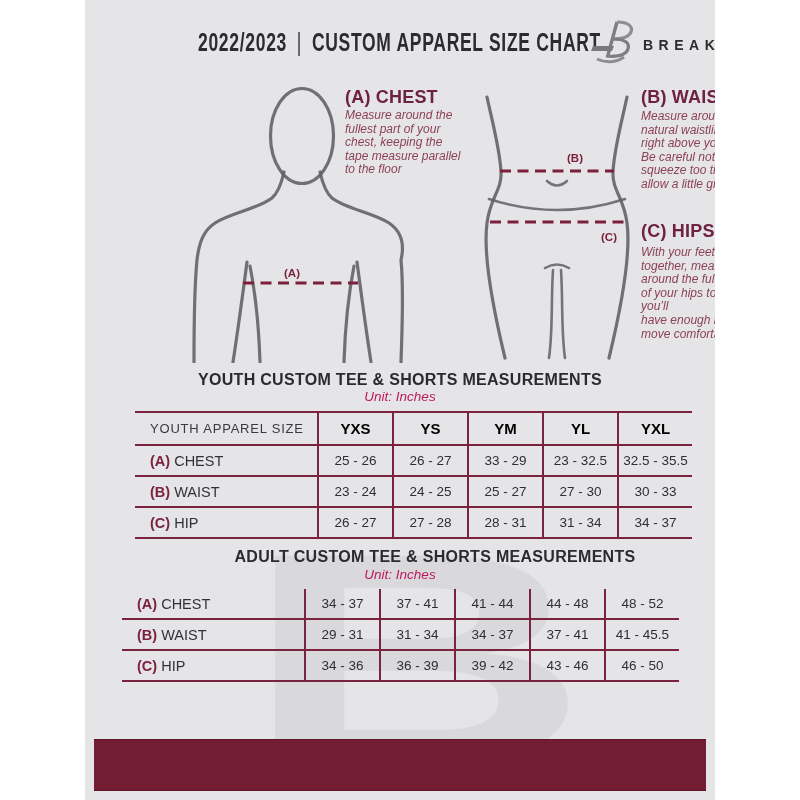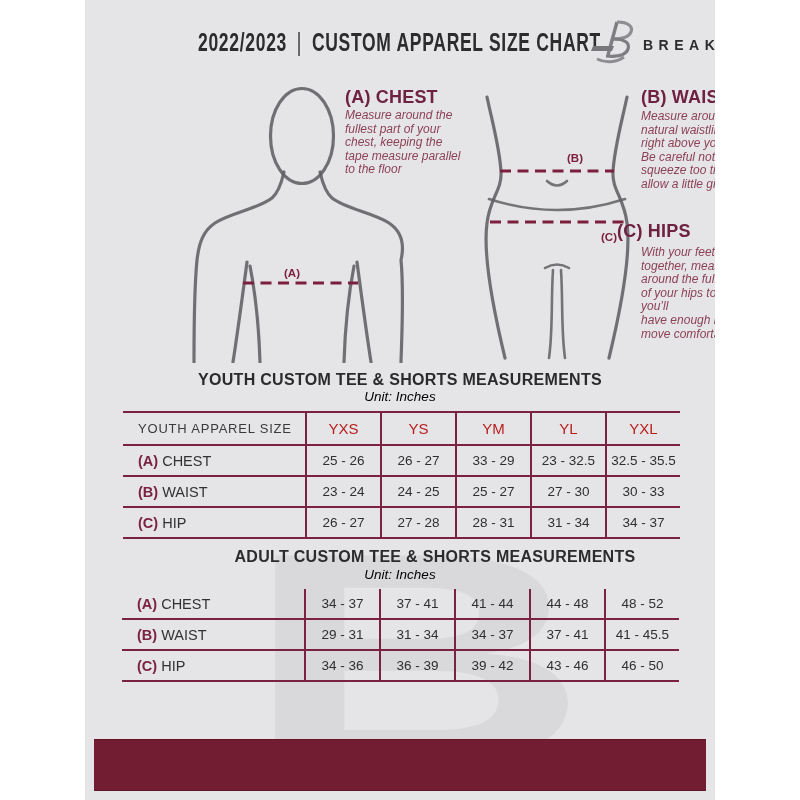--- a/index.html
+++ b/index.html
@@ -20,46 +20,46 @@
   .logo{position:absolute;left:505px;top:19px;z-index:1;}
   .brand{position:absolute;left:558px;top:37px;z-index:1;font-weight:700;font-size:14px;
          letter-spacing:5.5px;color:#2c2c2e;white-space:nowrap;}
 
   
   .ins-head{position:absolute;z-index:1;font-weight:700;font-size:18px;letter-spacing:.2px;color:#6e2140;white-space:nowrap;}
   .ins-body{position:absolute;z-index:1;font-style:italic;font-size:12px;line-height:13.6px;
             color:#8c4156;white-space:pre-line;width:175px;}
   .h-a{left:260px;top:87px;} .b-a{left:260px;top:109px;}
   .h-b{left:556px;top:87px;} .b-b{left:556px;top:110px;}
-  .h-c{left:532px;top:221px;} .b-c{left:556px;top:246px;}
+  .h-c{left:556px;top:221px;} .b-c{left:556px;top:246px;}
 
   
   .fig{position:absolute;z-index:1;}
   .outline{fill:none;stroke:#606064;stroke-width:3.2;stroke-linecap:round;opacity:.88;}
   .thin{fill:none;stroke:#606064;stroke-width:2.6;stroke-linecap:round;opacity:.85;}
   .dash{fill:none;stroke:#7b1f3c;stroke-width:3;stroke-dasharray:11 6.5;}
   .figlbl{font-family:"Liberation Sans",sans-serif;font-size:11.5px;font-weight:700;fill:#7b1f3c;}
 
   
   .sec-title{position:absolute;left:0;z-index:1;width:800px;text-align:center;
              font-weight:700;font-size:16px;letter-spacing:.3px;color:#2b2b2d;}
   .sec-sub{position:absolute;left:0;z-index:1;width:800px;text-align:center;
-           font-style:italic;font-size:13.5px;color:#000000;}
+           font-style:italic;font-size:13.5px;color:#be185d;}
 
   
   table.size{position:absolute;z-index:1;border-collapse:collapse;table-layout:fixed;width:557px;background:transparent;}
   table.size th,table.size td{border-bottom:2px solid #7b2240;padding:0;text-align:center;vertical-align:middle;}
-  table.size tr.head th{border-top:2.4px solid #7b2240;height:31px;font-weight:400;font-size:15px;color:#b91c1c;}
+  table.size tr.head th{border-top:2.4px solid #7b2240;height:31px;font-weight:700;font-size:15px;color:#000000;}
   table.size tr.datarow td{height:29px;font-weight:400;font-size:13.5px;color:#2f2f31;}
   table.size th:not(:first-child),table.size td:not(:first-child){border-left:2px solid #7b2240;}
   table.size .lbl{text-align:left;padding-left:15px;}
   table.size tr.head .lbl{font-weight:400;font-size:13px;letter-spacing:.8px;color:#3a3a3c;}
   table.size tr.datarow .lbl{font-size:14.5px;color:#323234;}
   .pfx{font-weight:700;color:#7b2240;}
-  .t-youth{left:123px;top:411px;}
+  .t-youth{left:135px;top:411px;}
   .t-adult{left:122px;top:589px;}
 
   
   .footer-bar{position:absolute;left:94px;top:739px;width:612px;height:50px;z-index:2;
               background:#731d33;border-top:1px solid #621628;border-bottom:1px solid #621628;}
 </style>
 </head>
 <body>
 
 <div class="canvas">

